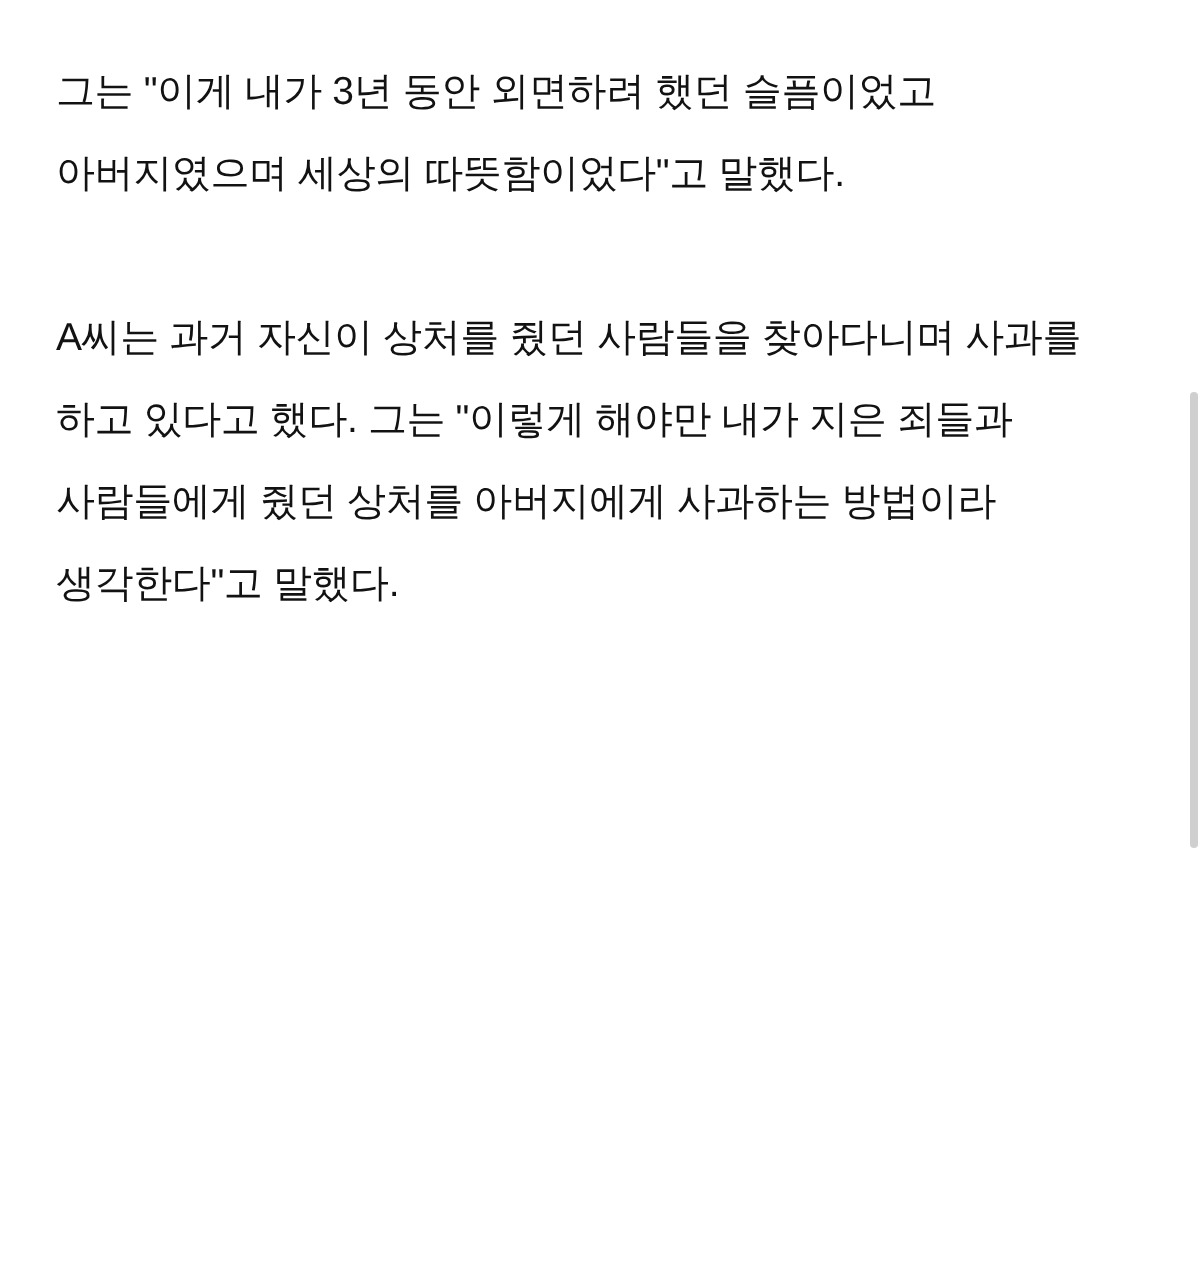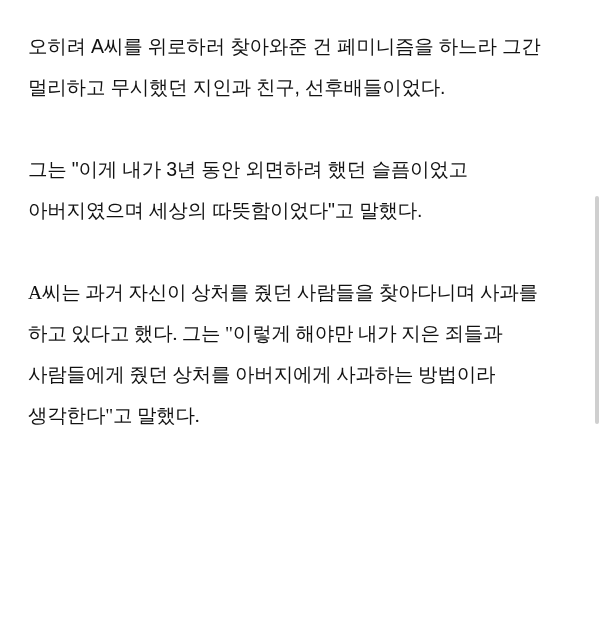--- a/index.html
+++ b/index.html
@@ -33,21 +33,20 @@
     font-size: 19.5px;
     line-height: 41px;
     color: #121212;
     letter-spacing: -0.2px;
     margin: 0 0 41px 0;
     word-break: keep-all;
     text-align: left;
   }
   .para:last-child {
     margin-bottom: 0;
-    font-family: Liberation Serif, serif;
   }
   
   .scroll-track {
     position: absolute;
     right: 0;
     top: 0;
     width: 6px;
     height: 643px;
     background: #ffffff;
   }
@@ -60,21 +59,20 @@
     background: #cfcfcf;
     border-radius: 2px;
   }
 </style>
 </head>
 <body>
 
 <div class="page">
 
   <div class="article">
-    <p class="para">오히려 A씨를 위로하러 찾아와준 건 페미니즘을 하느라 그간 멀리하고 무시했던 지인과 친구, 선후배들이었다.</p>
     <p class="para">그는 "이게 내가 3년 동안 외면하려 했던 슬픔이었고 아버지였으며 세상의 따뜻함이었다"고 말했다.</p>
     <p class="para">A씨는 과거 자신이 상처를 줬던 사람들을 찾아다니며 사과를 하고 있다고 했다. 그는 "이렇게 해야만 내가 지은 죄들과 사람들에게 줬던 상처를 아버지에게 사과하는 방법이라 생각한다"고 말했다.</p>
   </div>
 
   <div class="scroll-track">
     <div class="scroll-thumb"></div>
   </div>
 
 </div>
 

